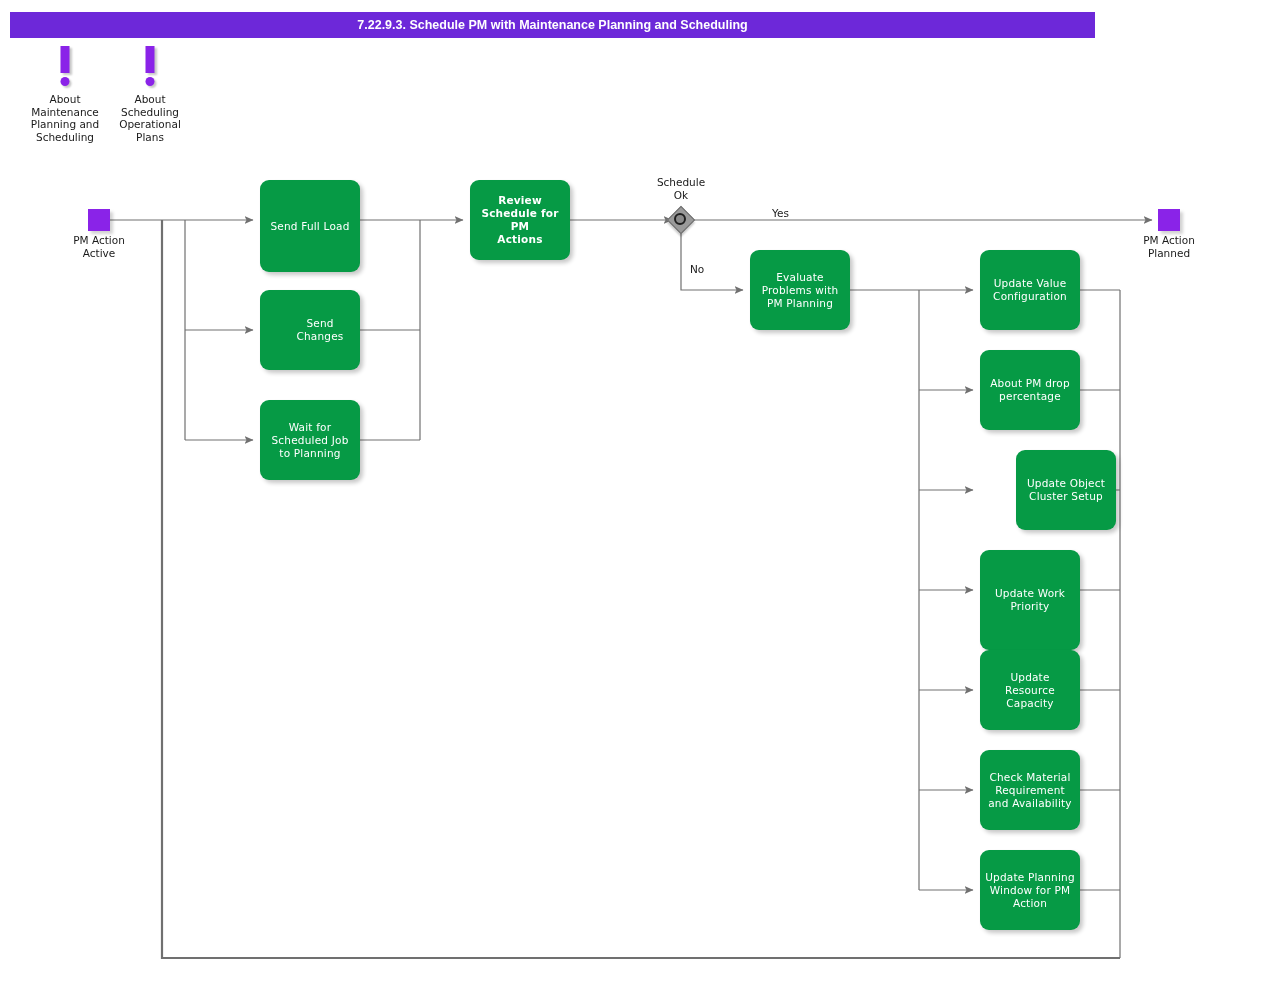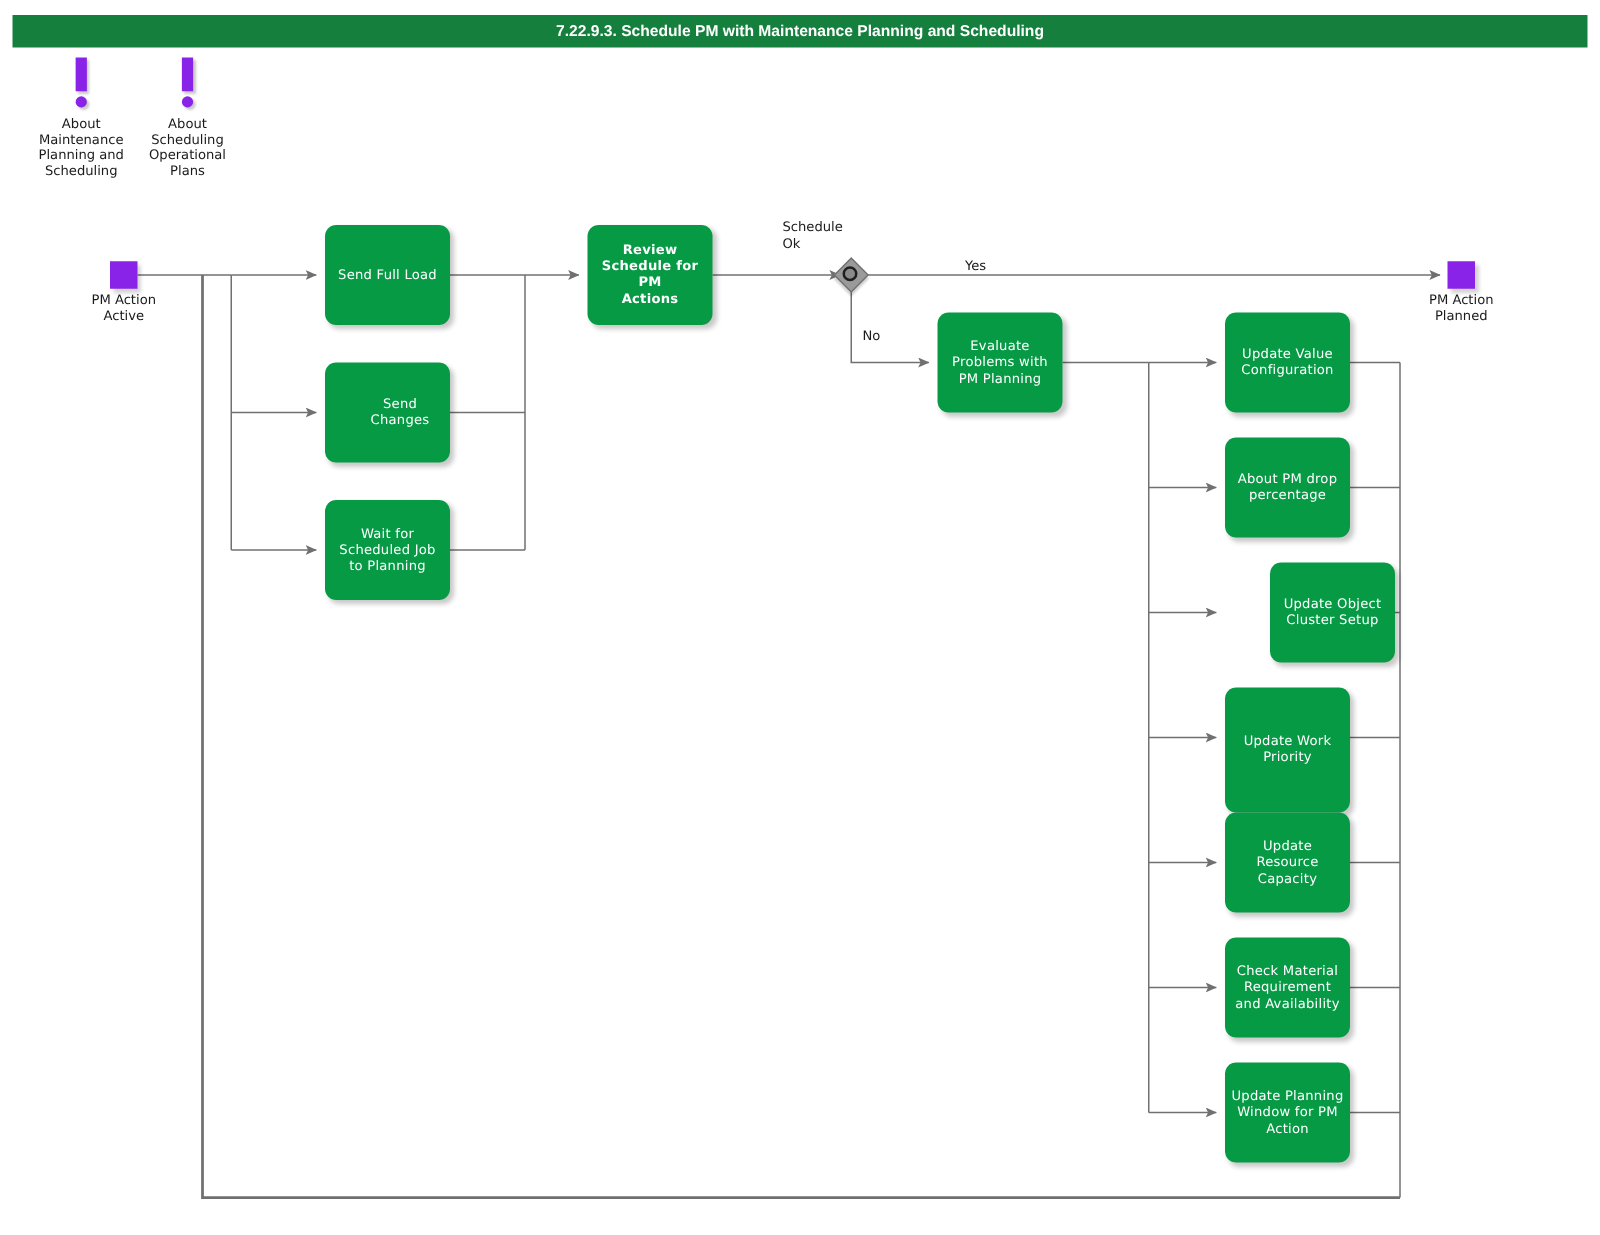--- a/index.html
+++ b/index.html
@@ -15,23 +15,23 @@
     width: 1280px;
     height: 988px;
     background: #ffffff;
     overflow: hidden;
   }
   
   .titlebar {
     position: absolute;
     left: 10px;
     top: 12px;
-    width: 1260px;
+    width: 1085px;
     height: 26px;
-    background: #15803d;
+    background: #6d28d9;
     color: #ffffff;
     font-family: "Liberation Sans", sans-serif;
     font-weight: bold;
     font-size: 12.5px;
     display: flex;
     align-items: center;
     justify-content: center;
     letter-spacing: 0px;
   }
   
@@ -131,20 +131,21 @@
     top: 6px;
     width: 12px;
     height: 12px;
     border-radius: 50%;
     background: #8a8a8a;
     border: 2px solid #1f1f1f;
     box-sizing: border-box;
   }
   .dec-label {
     position: absolute;
+    text-align: center;
     font-family: "DejaVu Sans", sans-serif;
     font-size: 10.5px;
     color: #1a1a1a;
     line-height: 13px;
     width: 110px;
   }
   .edge-label {
     position: absolute;
     font-family: "DejaVu Sans", sans-serif;
     font-size: 10.5px;
@@ -254,21 +255,21 @@
 
   <div class="decision" style="left:668px; top:207px;">
     <div class="dia"></div>
     <div class="ring"></div>
   </div>
   <div class="dec-label" style="left: 626px; top: 176px; white-space: pre-line;">Schedule
 Ok</div>
   <div class="edge-label" style="left:772px; top:195px;margin-top:12px;">Yes</div>
   <div class="edge-label" style="left:690px; top:263px;">No</div>
 
-  <div class="proc" style="left:260px; top:180px; width:100px; height:80px;text-align:right;">Send Full Load</div>
+  <div class="proc" style="left:260px; top:180px; width:100px; height:92px;text-align:right;">Send Full Load</div>
 
   <div class="proc" style="left:260px; top:290px; width:100px; height:80px;padding-left:25px;">Send Changes</div>
 
   <div class="proc" style="left: 260px; top: 400px; width: 100px; height: 80px; white-space: pre-line;">Wait for
 Scheduled Job
 to Planning</div>
 
   <div class="proc" style="left: 470px; top: 180px; width: 100px; height: 80px; white-space: pre-line; font-weight: bold;">Review
 Schedule for PM
 Actions</div>

